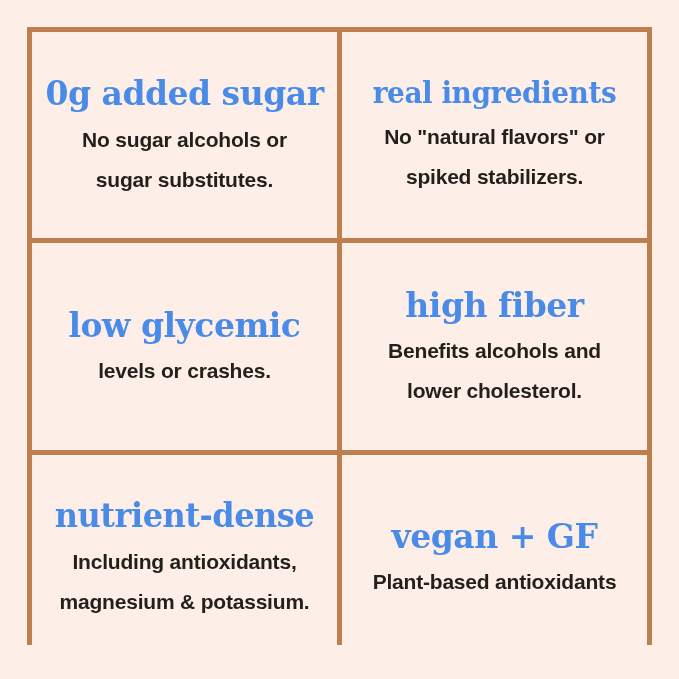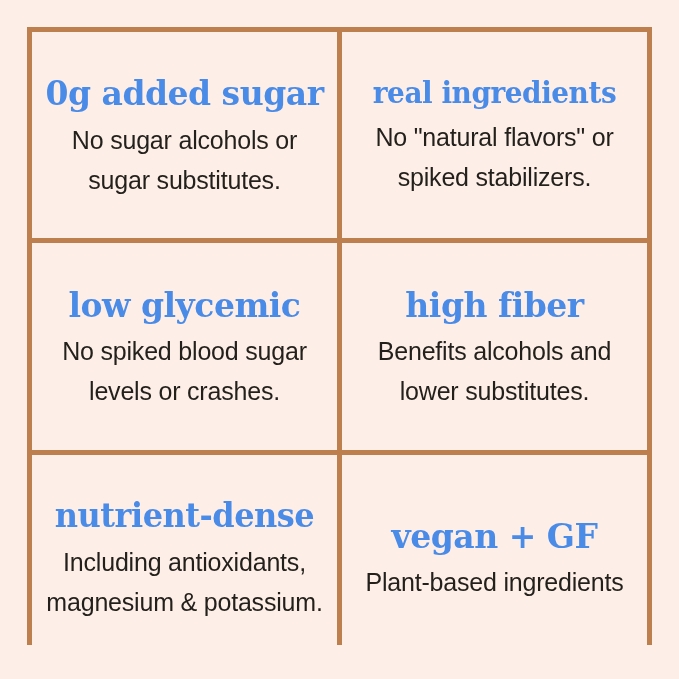--- a/index.html
+++ b/index.html
@@ -49,23 +49,23 @@
     line-height: 1.08;
     letter-spacing: -0.5px;
     margin: 0 0 8px 0;
     white-space: nowrap;
     transform: scaleY(1.04);
   }
 
   .cell-body {
     color: #231F1A;
     font-family: "Liberation Sans", sans-serif;
-    font-size: 25px;
+    font-size: 21px;
     line-height: 40px;
-    font-weight: 400;
+    font-weight: 700;
     letter-spacing: -0.2px;
     margin: 0;
     max-width: 300px;
   }
 
   .cell-body .line {
     display: block;
     white-space: nowrap;
   }
 
@@ -94,41 +94,40 @@
     <div class="cell-heading">real ingredients</div>
     <div class="cell-body">
       <span class="line">No "natural flavors" or</span>
       <span class="line">spiked stabilizers.</span>
     </div>
   </div>
 
   <div class="cell" data-row="1" data-col="0">
     <div class="cell-heading">low glycemic</div>
     <div class="cell-body">
-      <span class="line">No spiked blood sugar</span>
       <span class="line">levels or crashes.</span>
     </div>
   </div>
 
   <div class="cell" data-row="1" data-col="1">
     <div class="cell-heading">high fiber</div>
     <div class="cell-body">
       <span class="line">Benefits alcohols and</span>
-      <span class="line">lower substitutes.</span>
+      <span class="line">lower cholesterol.</span>
     </div>
   </div>
 
   <div class="cell" data-row="2" data-col="0">
     <div class="cell-heading">nutrient-dense</div>
     <div class="cell-body">
       <span class="line">Including antioxidants,</span>
       <span class="line">magnesium &amp; potassium.</span>
     </div>
   </div>
 
   <div class="cell" data-row="2" data-col="1">
     <div class="cell-heading">vegan + GF</div>
     <div class="cell-body">
-      <span class="line">Plant-based ingredients</span>
+      <span class="line">Plant-based antioxidants</span>
     </div>
   </div>
 
 </div>
 
 </body></html>

